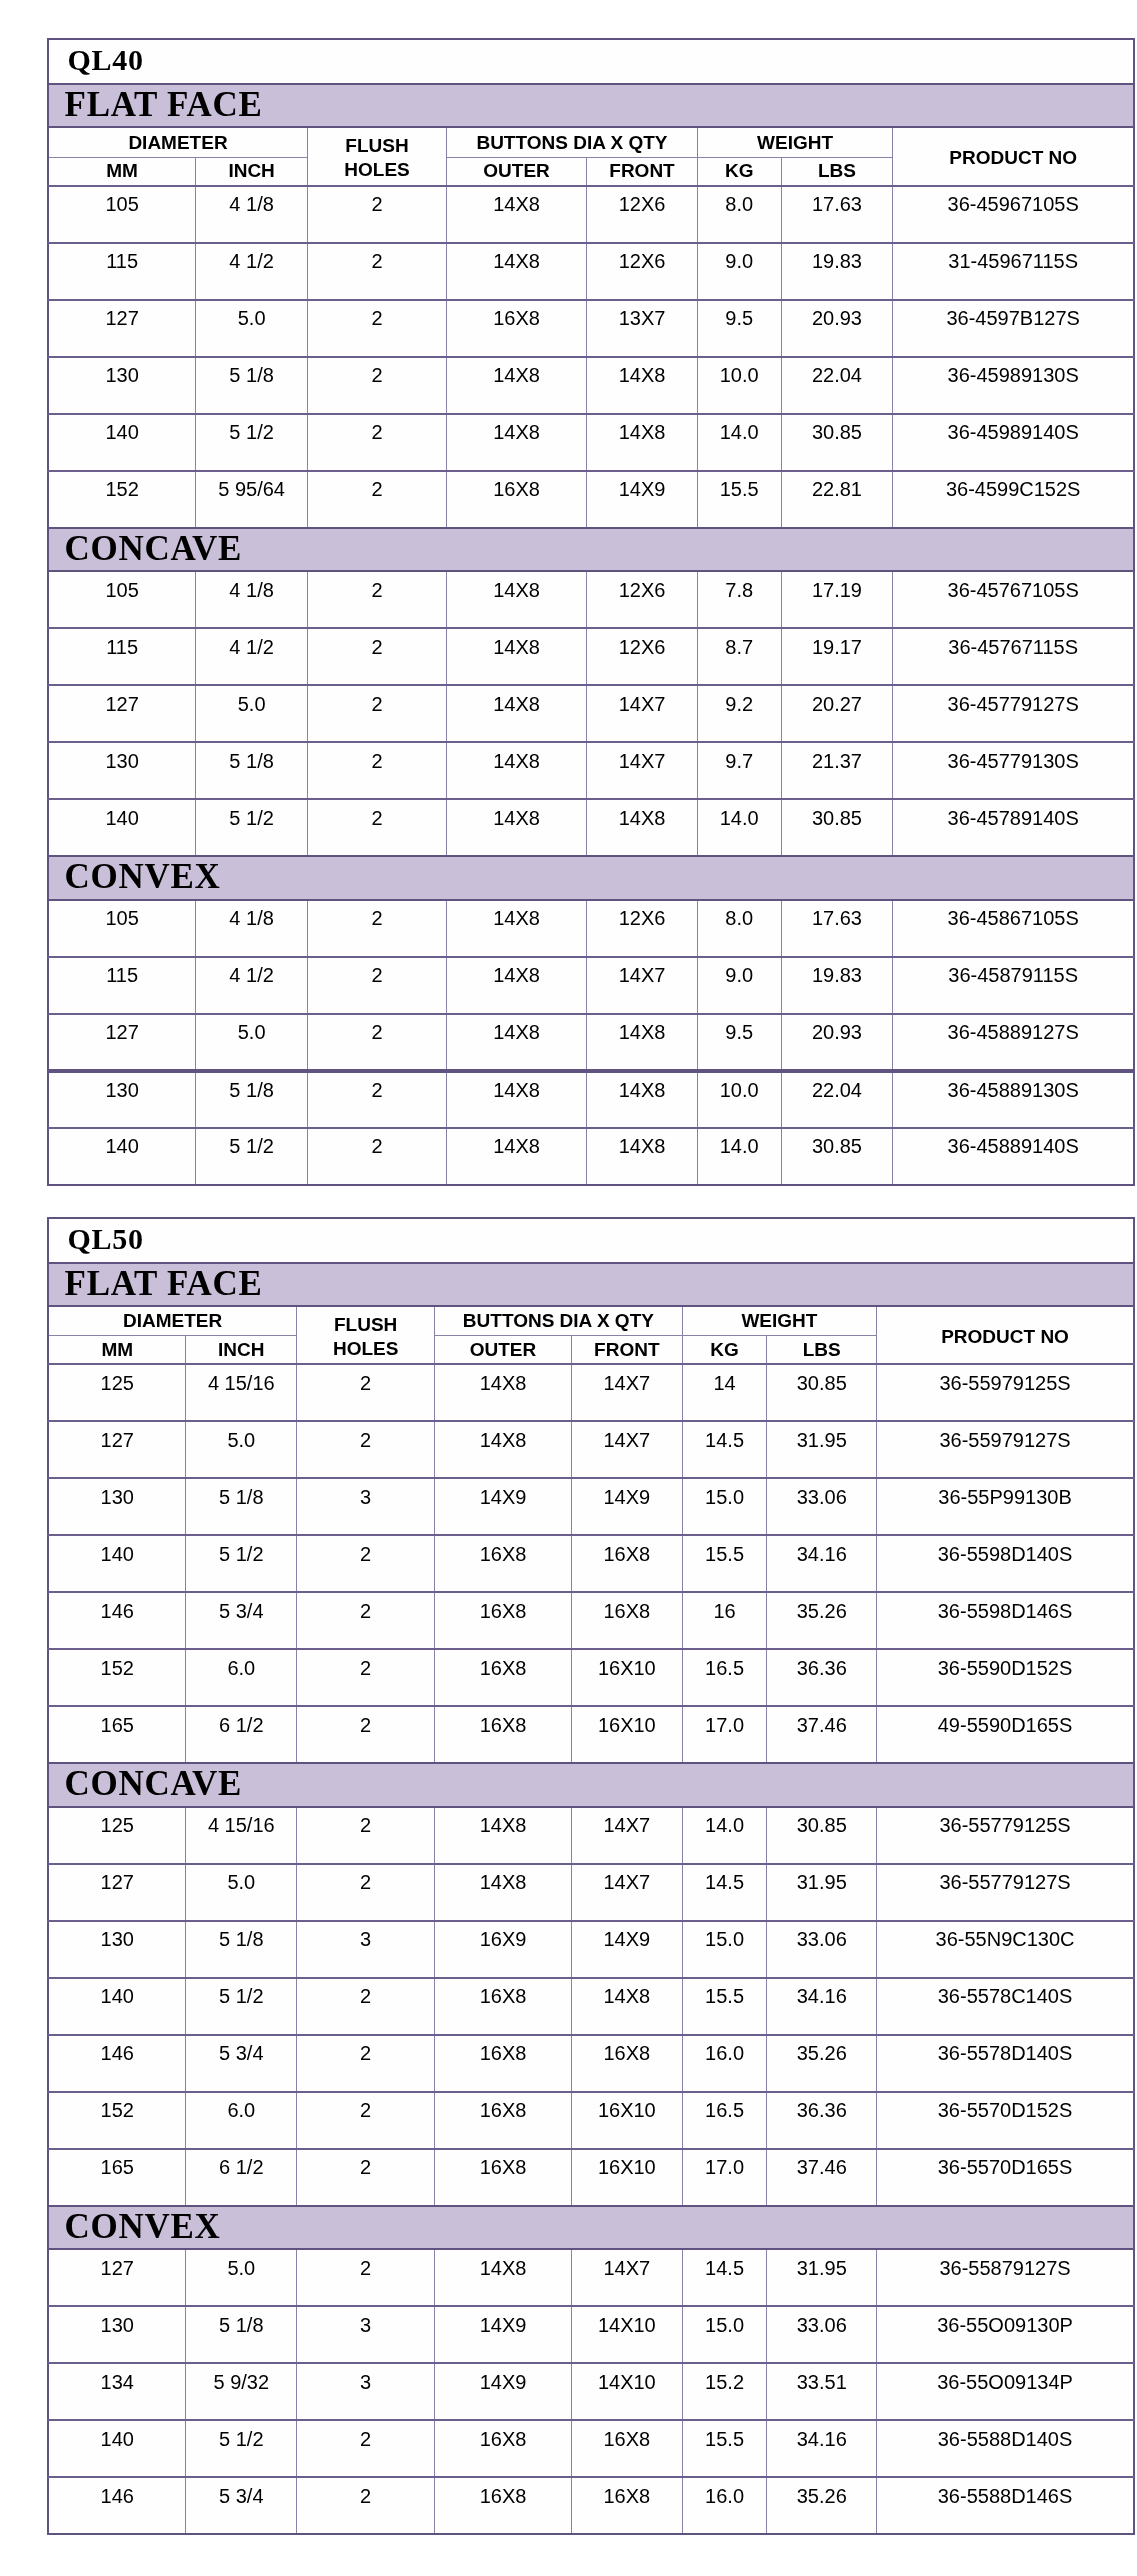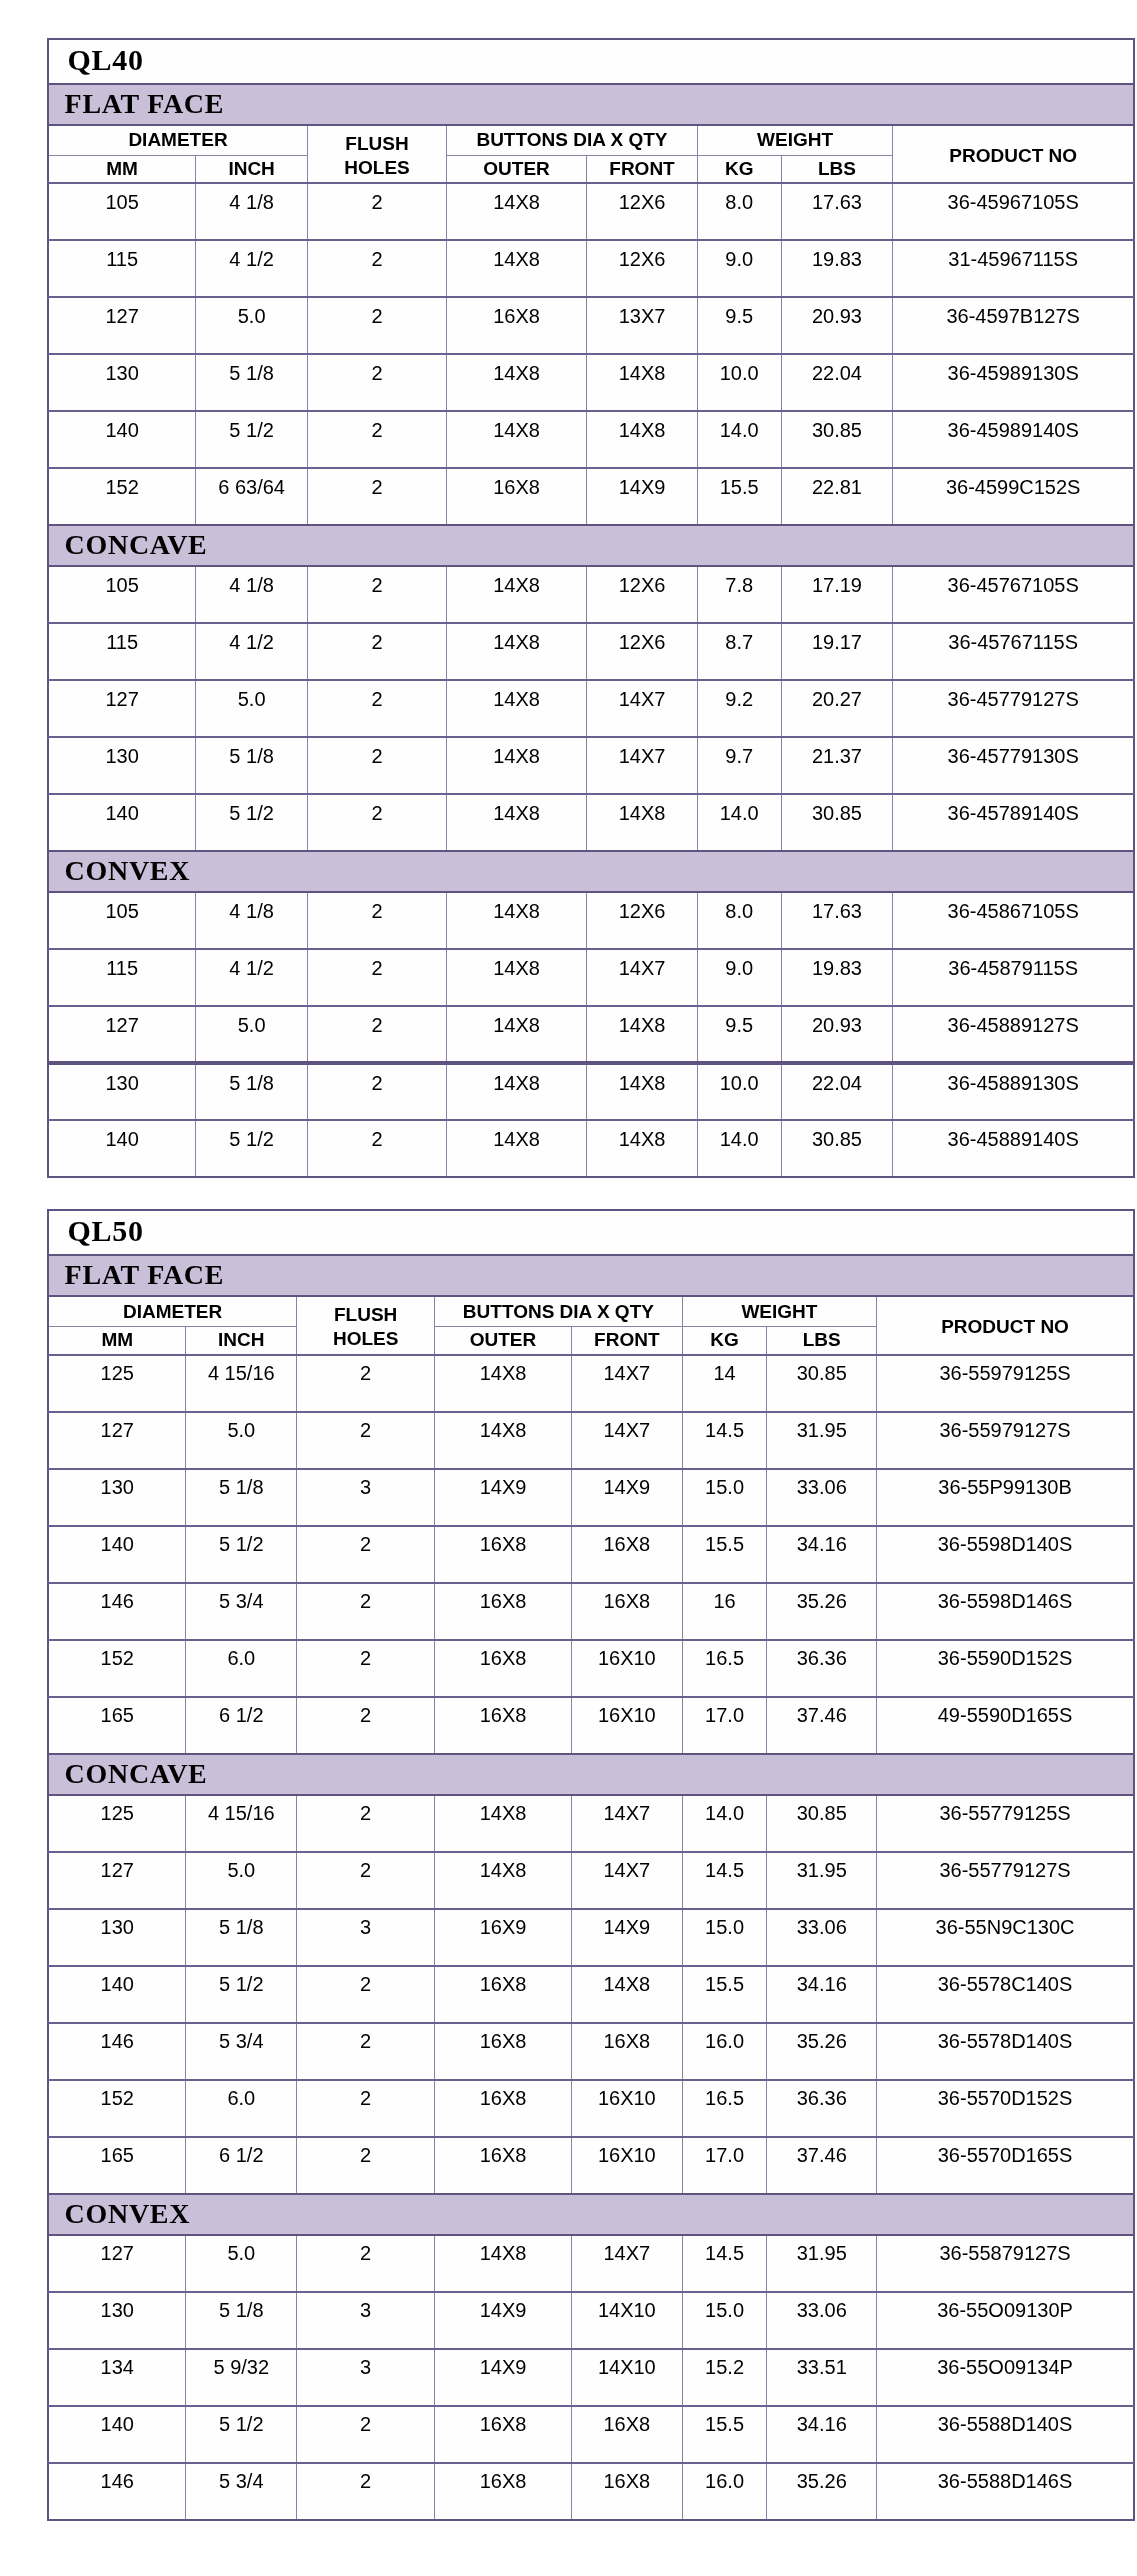--- a/index.html
+++ b/index.html
@@ -50,21 +50,21 @@
     padding: 0 0 2.8px 18.5px;
     vertical-align: middle;
     background: #fffefe;
     border-top: none;
   }
   tr.banner-row td {
     height: 41px;
     background: var(--banner-bg, #c9bfd8);
     font-family: "Liberation Serif", "DejaVu Serif", serif;
     font-weight: bold;
-    font-size: 28px;
+    font-size: 35px;
     letter-spacing: 0.7px;
     padding: 0 0 1.4px 15.6px;
     vertical-align: middle;
     border-top: 2.1px solid var(--border-dark, #5f5380);
     border-bottom: 2.1px solid var(--border-dark, #5f5380);
   }
   tr.head1 th, tr.head2 th {
     font-weight: bold;
     font-size: 19px;
     font-stretch: semi-condensed;
@@ -179,21 +179,21 @@
           <td>5 1/2</td>
           <td>2</td>
           <td>14X8</td>
           <td>14X8</td>
           <td>14.0</td>
           <td>30.85</td>
           <td>36-45989140S</td>
         </tr>
         <tr class="data-row">
           <td>152</td>
-          <td>6 63/64</td>
+          <td>5 95/64</td>
           <td>2</td>
           <td>16X8</td>
           <td>14X9</td>
           <td>15.5</td>
           <td>22.81</td>
           <td>36-4599C152S</td>
         </tr>
         <tr class="banner-row">
           <td colspan="8">CONCAVE</td>
         </tr>

